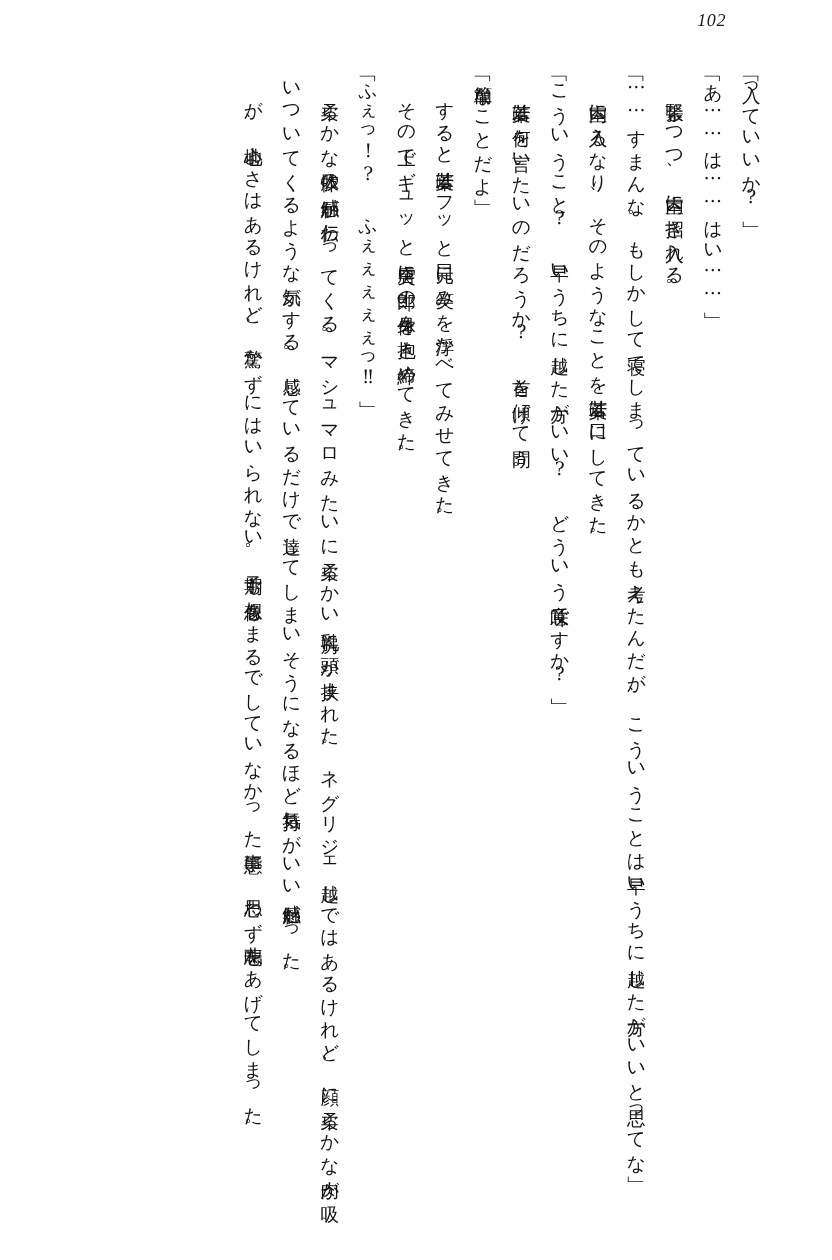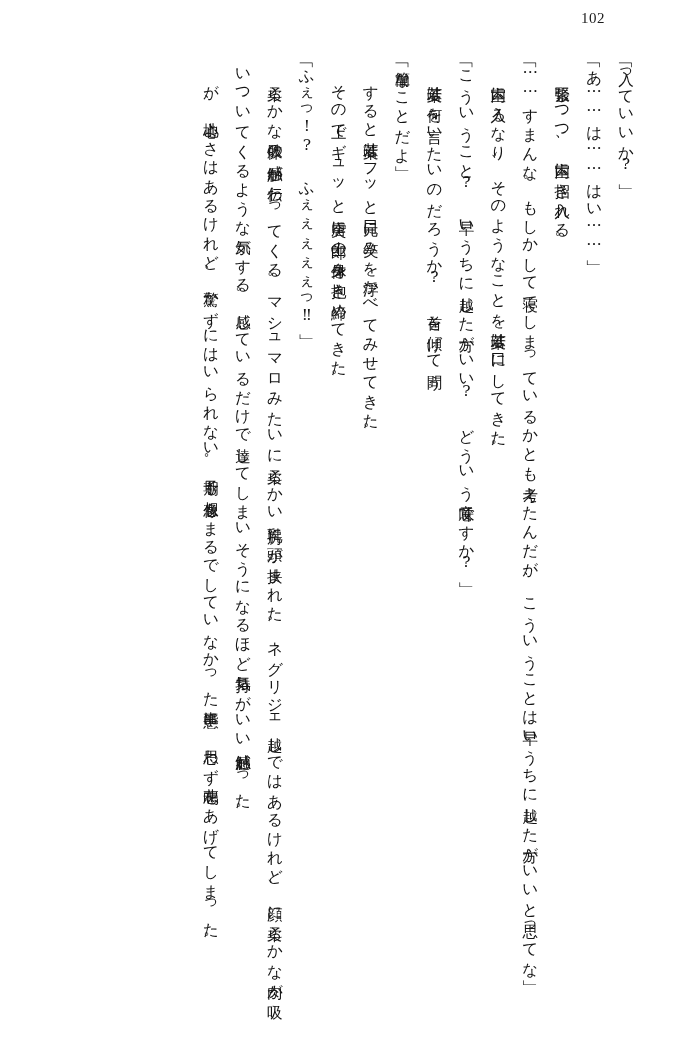--- a/index.html
+++ b/index.html
@@ -19,20 +19,21 @@
     width: 693px;
     height: 1050px;
     background: #ffffff;
     box-sizing: border-box;
   }
   .page-number {
     position: absolute;
     top: 10px;
     right: 88px;
     font-family: "Liberation Serif", "DejaVu Serif", serif;
+    font-style: italic;
     font-size: 15px;
     color: #1a1a1a;
     letter-spacing: 0.5px;
   }
   .text-body {
     position: absolute;
     top: 58px;
     right: 52px;
     left: 48px;
     bottom: 40px;

